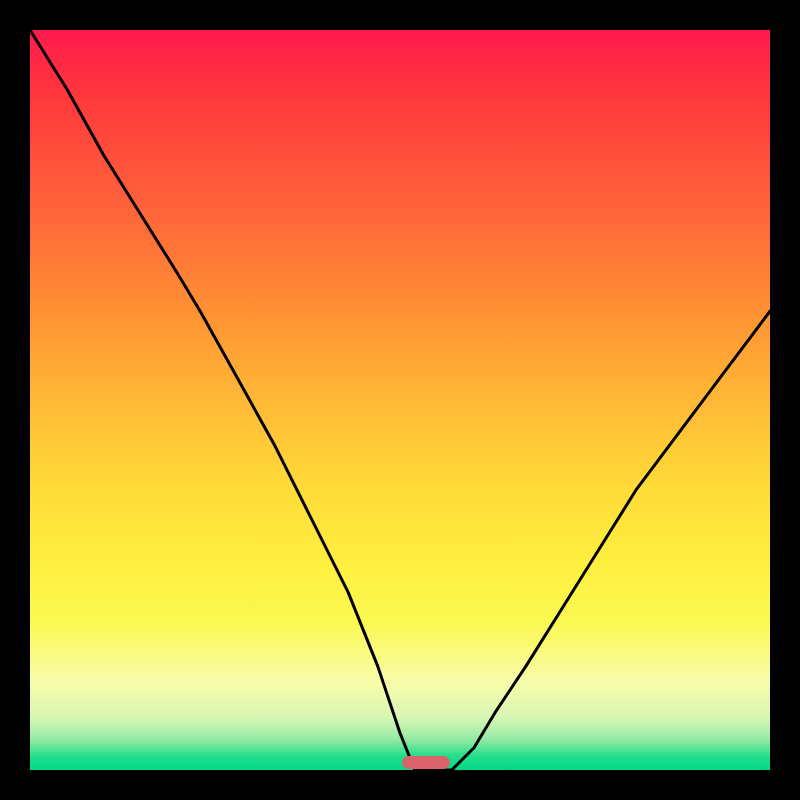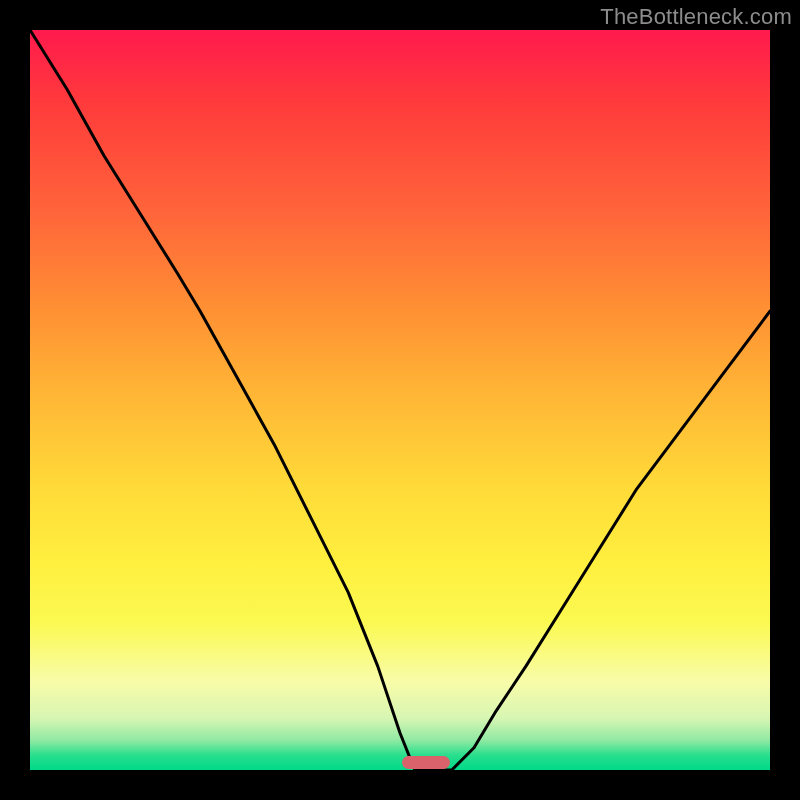--- a/index.html
+++ b/index.html
@@ -69,15 +69,14 @@
   <div class="plot-area">
 
     <svg class="curve" width="740" height="740" viewBox="0 0 740 740" preserveAspectRatio="none">
       <path id="curve-path" fill="none" stroke="#000000" stroke-width="3" stroke-linejoin="round" stroke-linecap="round" d="M0.0 0.0 L37.0 59.2 L74.0 125.8 L111.0 185.0 L148.0 244.2 L170.2 281.2 L207.2 347.8 L244.2 414.4 L281.2 488.4 L318.2 562.4 L347.8 636.4 L370.0 703.0 L384.8 740.0 L421.8 740.0 L444.0 717.8 L466.2 680.8 L495.8 636.4 L532.8 577.2 L569.8 518.0 L606.8 458.8 L651.2 399.6 L695.6 340.4 L740.0 281.2"></path>
     </svg>
 
     <div id="marker" class="marker" style="width: 48.1px; height: 13.32px; left: 371.85px; top: 725.94px; background: rgb(217, 98, 107);"></div>
 
   </div>
 
-  <div class="watermark">TheBottleneck.com</div>
 
 </div>
 
 </body></html>

